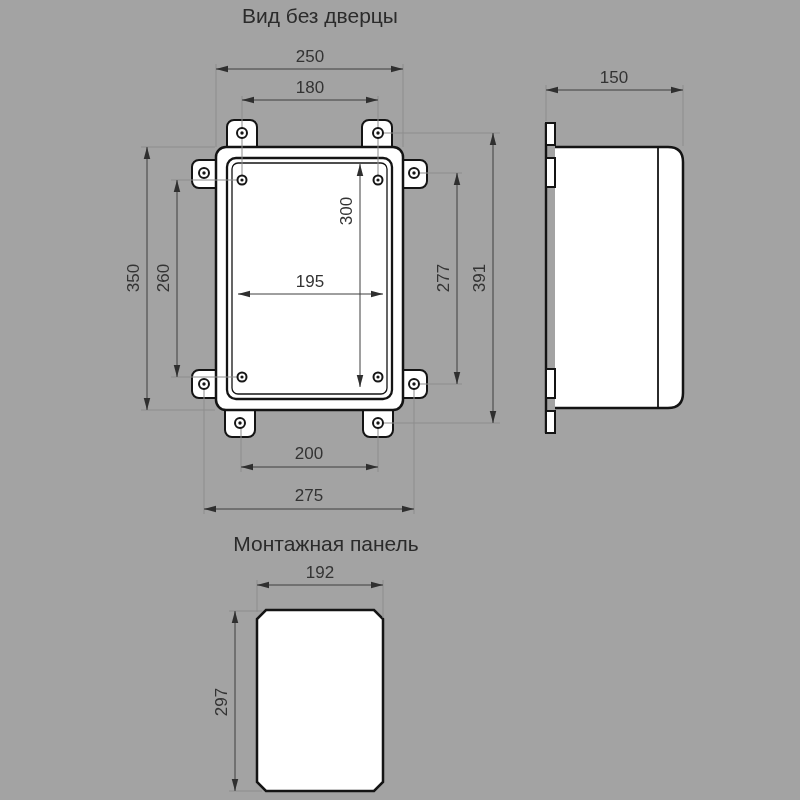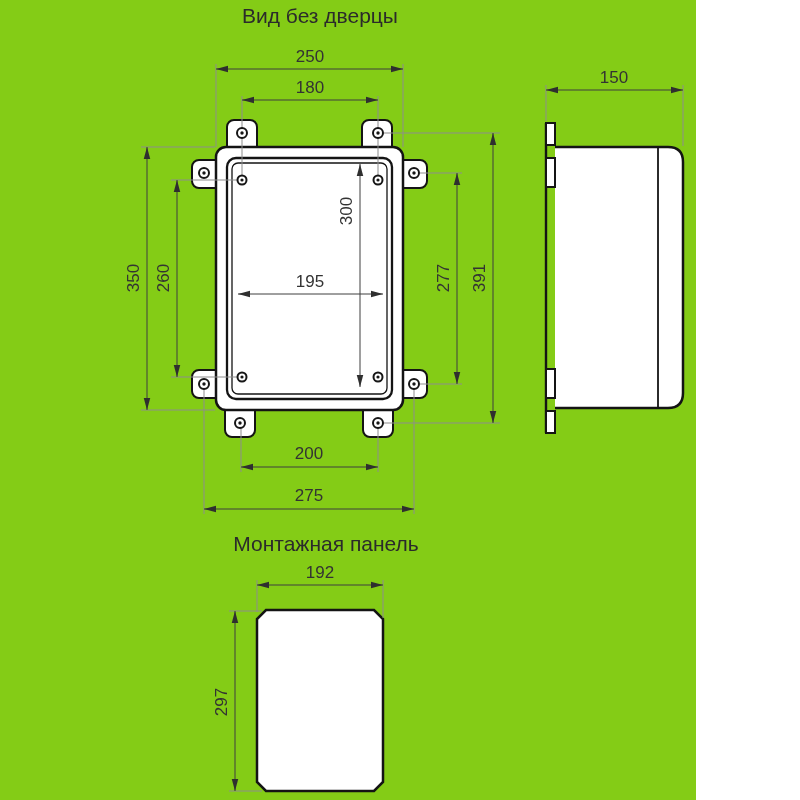--- a/index.html
+++ b/index.html
@@ -1,16 +1,16 @@
 <!DOCTYPE html>
 <html><head>
 <meta charset="utf-8">
 <style>
   html,body{margin:0;padding:0;background:#ffffff;}
-  .stage{position:relative;width:696px;height:800px;background:#84cc16;overflow:hidden;
+  .stage{position:relative;width:800px;height:800px;background:#a3a3a3;overflow:hidden;
          font-family:"Liberation Sans", sans-serif;}
   svg{display:block;}
   .outline{fill:#ffffff;stroke:#141414;stroke-width:2.5;}
   .outline-thin{fill:none;stroke:#141414;stroke-width:1.3;}
   .flange{fill:none;stroke:#141414;stroke-width:2.3;}
   .tab{fill:#ffffff;stroke:#141414;stroke-width:2;}
   .ext{stroke:#8d8d8d;stroke-width:1;fill:none;}
   .dim{stroke:#3f3f3f;stroke-width:1;fill:none;}
   .hole{fill:#ffffff;stroke:#161616;stroke-width:2;}
   .hole-dot{fill:#161616;stroke:none;}

